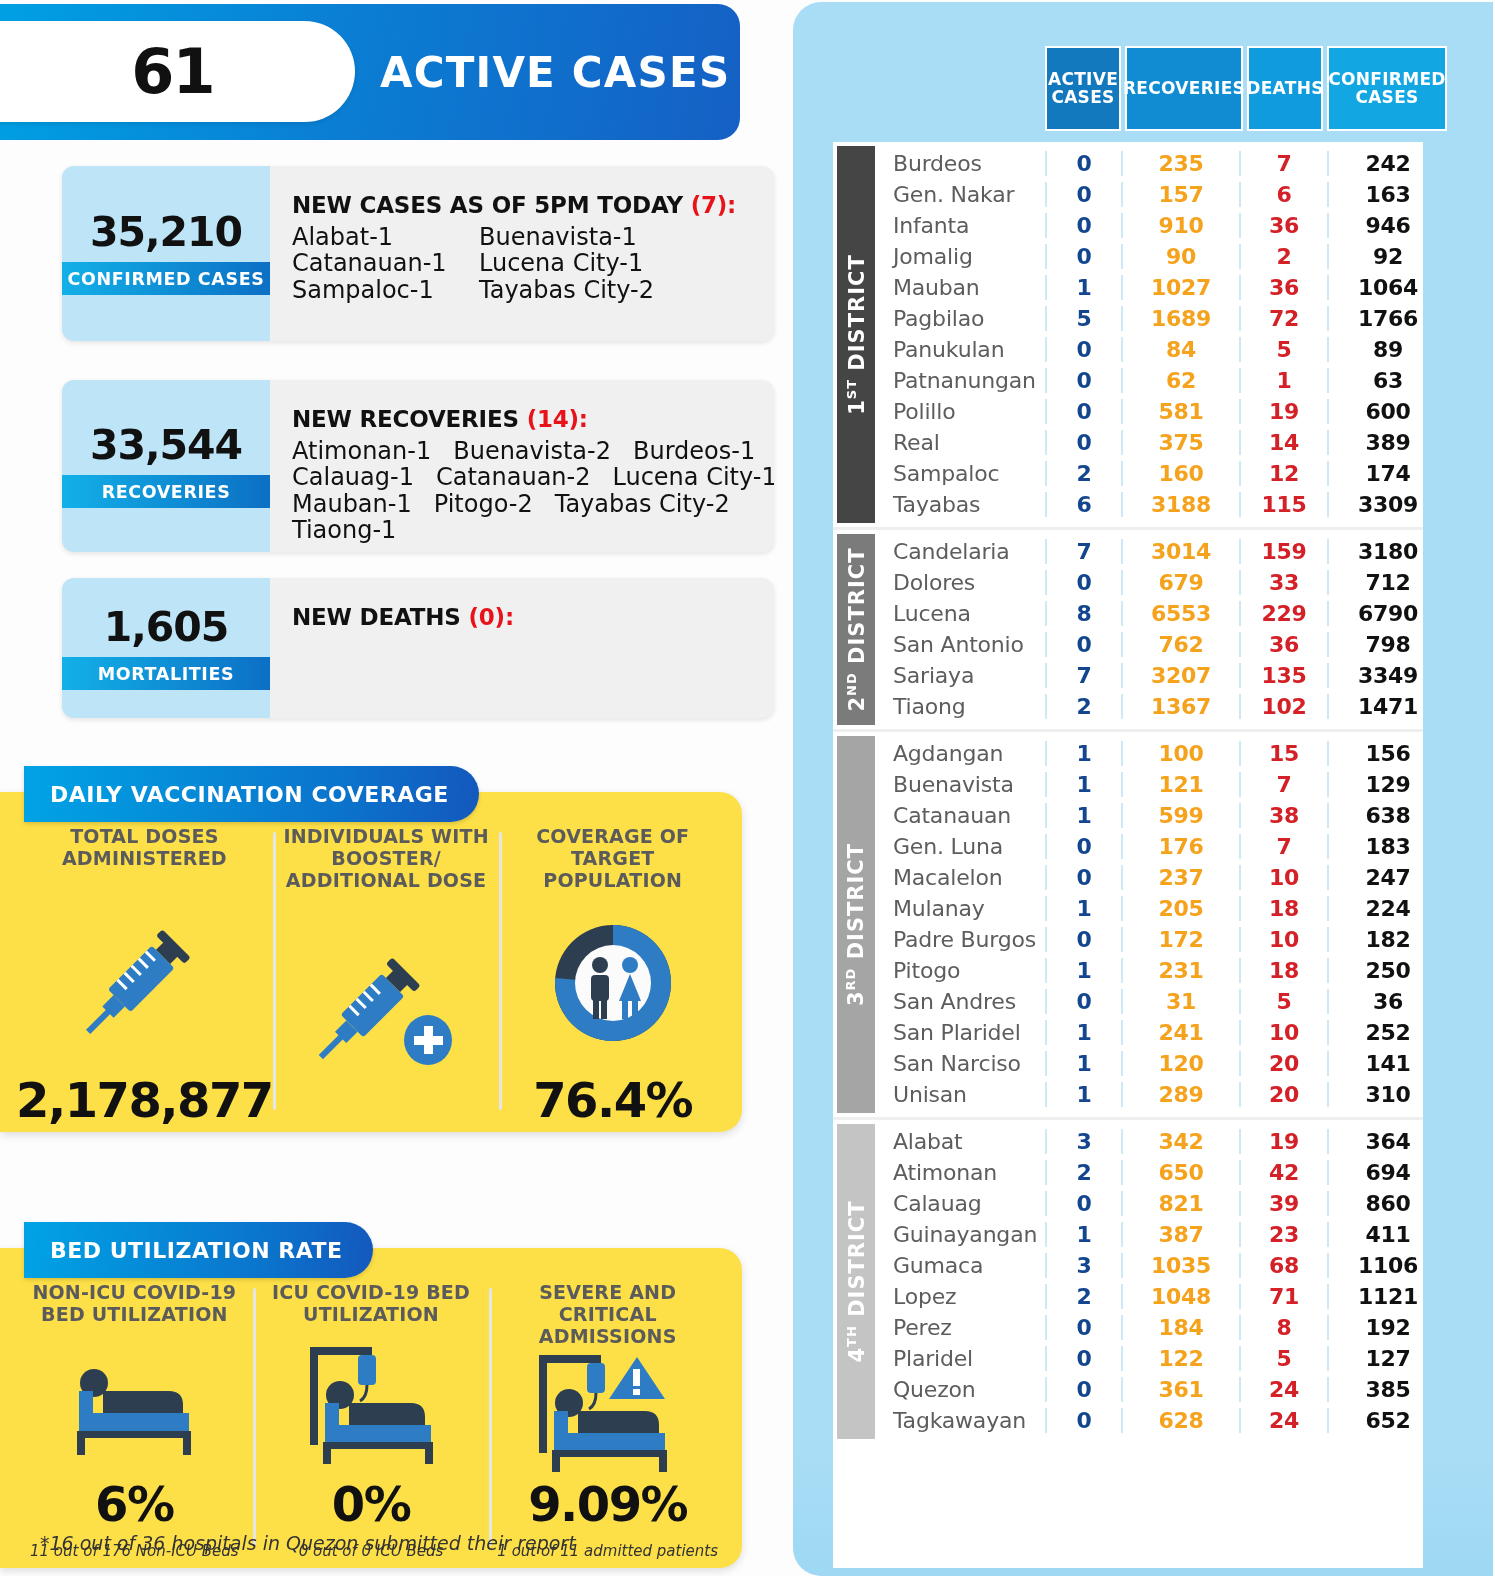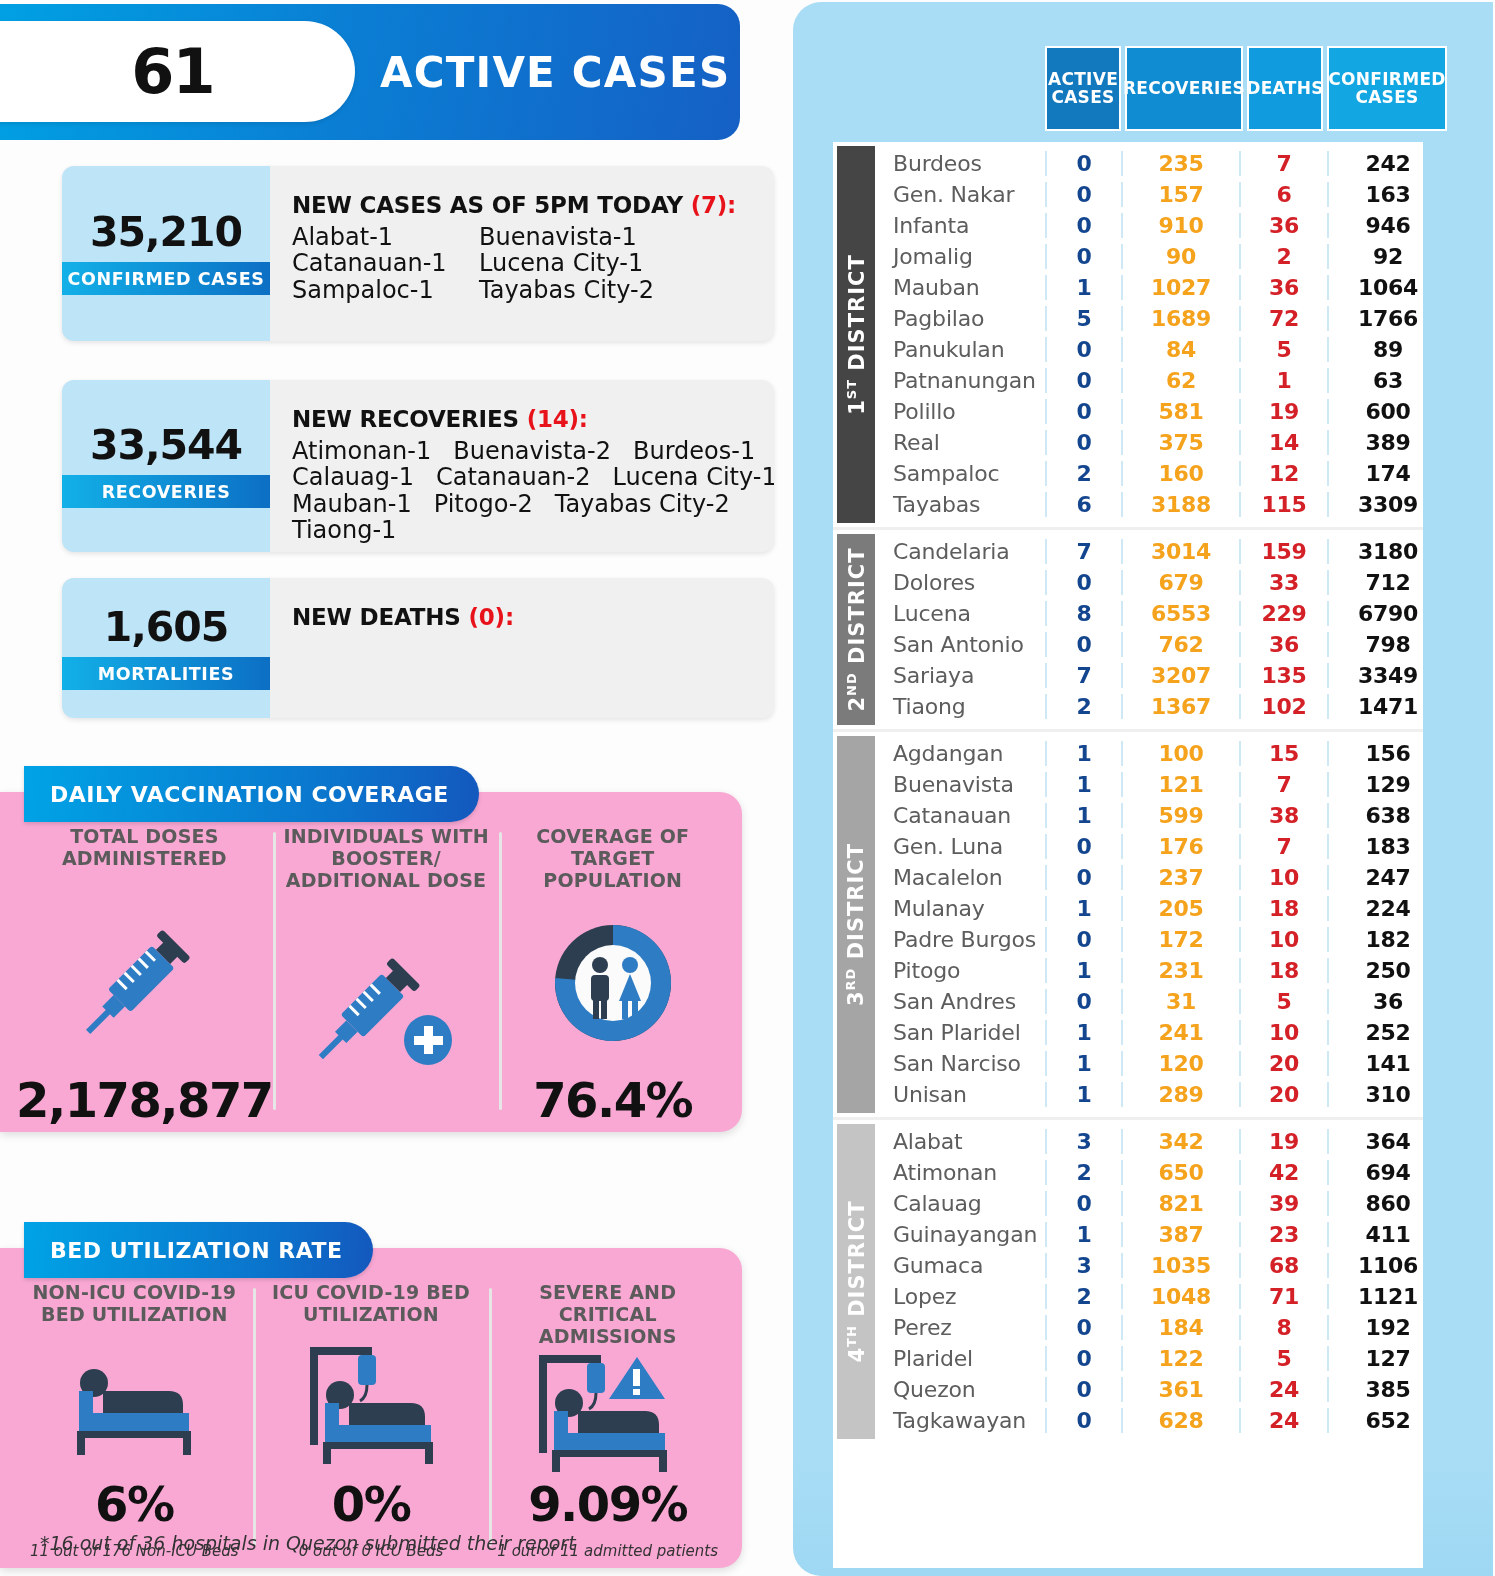--- a/index.html
+++ b/index.html
@@ -83,21 +83,21 @@
     color: #ffffff; font-weight: 700; font-size: 22px; letter-spacing: .5px;
     font-family: "DejaVu Sans", sans-serif;
     box-shadow: 0 2px 4px rgba(0,0,0,.15);
     z-index: 3;
     margin-left: 24px;
   }
   #chip-vax { top: 766px; }
   #chip-bed { top: 1222px; }
 
   .panel {
-    position: absolute; left: 0; background: #f9a8d4;
+    position: absolute; left: 0; background: #fde047;
     border-radius: 0 22px 22px 0; box-shadow: 0 3px 9px rgba(0,0,0,.13);
     z-index: 2;
   }
   #panel-vax { top: 792px; width: 742px; height: 340px; }
   #panel-bed { top: 1248px; width: 742px; height: 320px; }
 
   .tri { display: flex; height: 100%; padding: 34px 16px 8px 16px; }
   .tri-col { flex: 1; display: flex; flex-direction: column; align-items: center; position: relative; }
   .tri-col + .tri-col::before {
     content: ""; position: absolute; left: 0; top: 6px; bottom: 14px; width: 3px;

